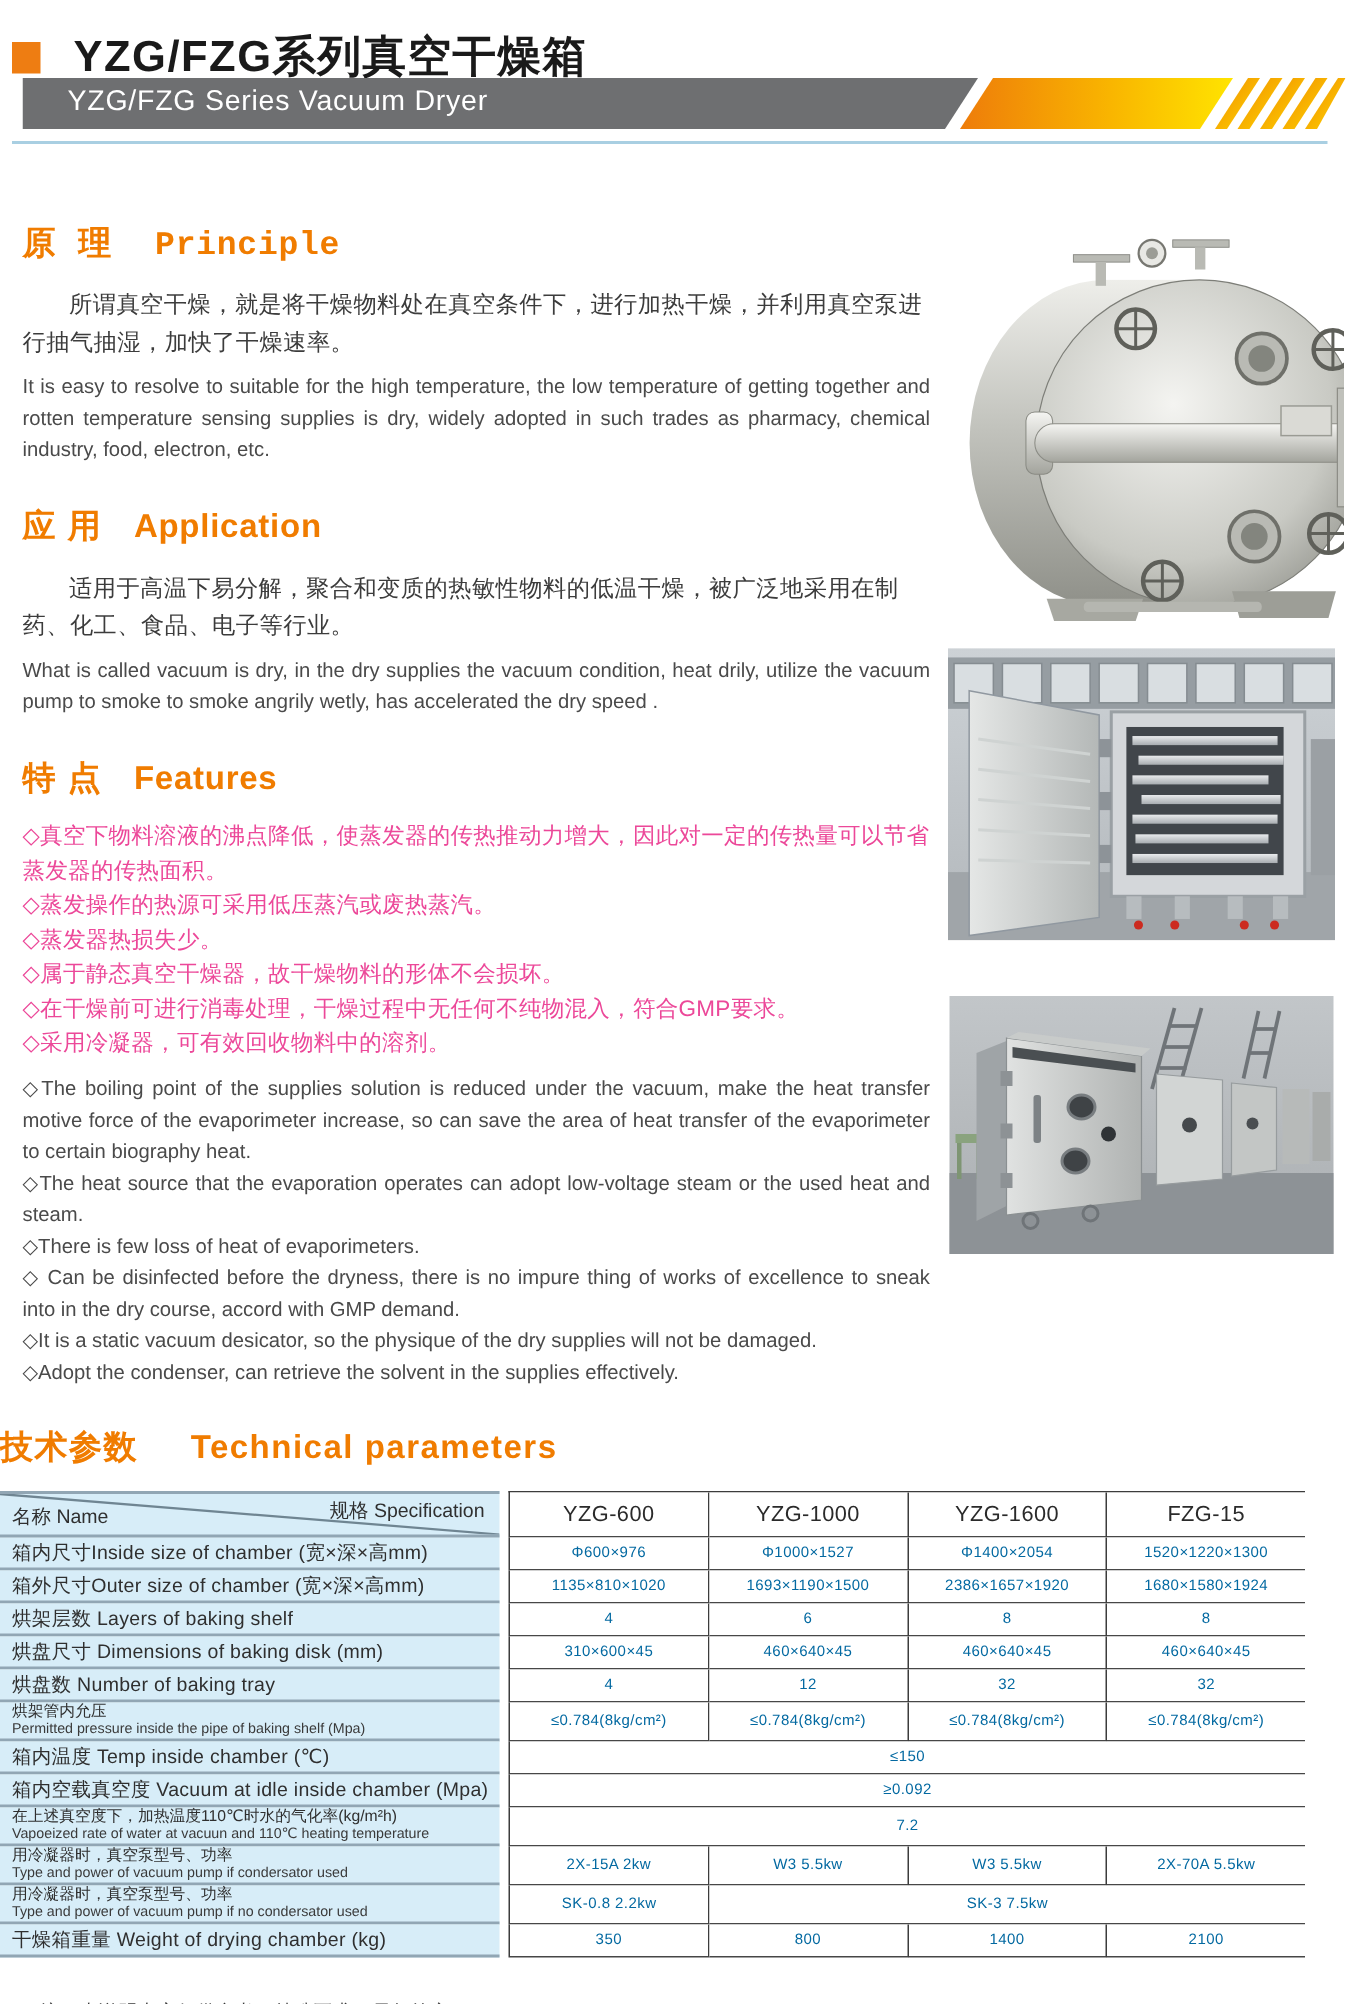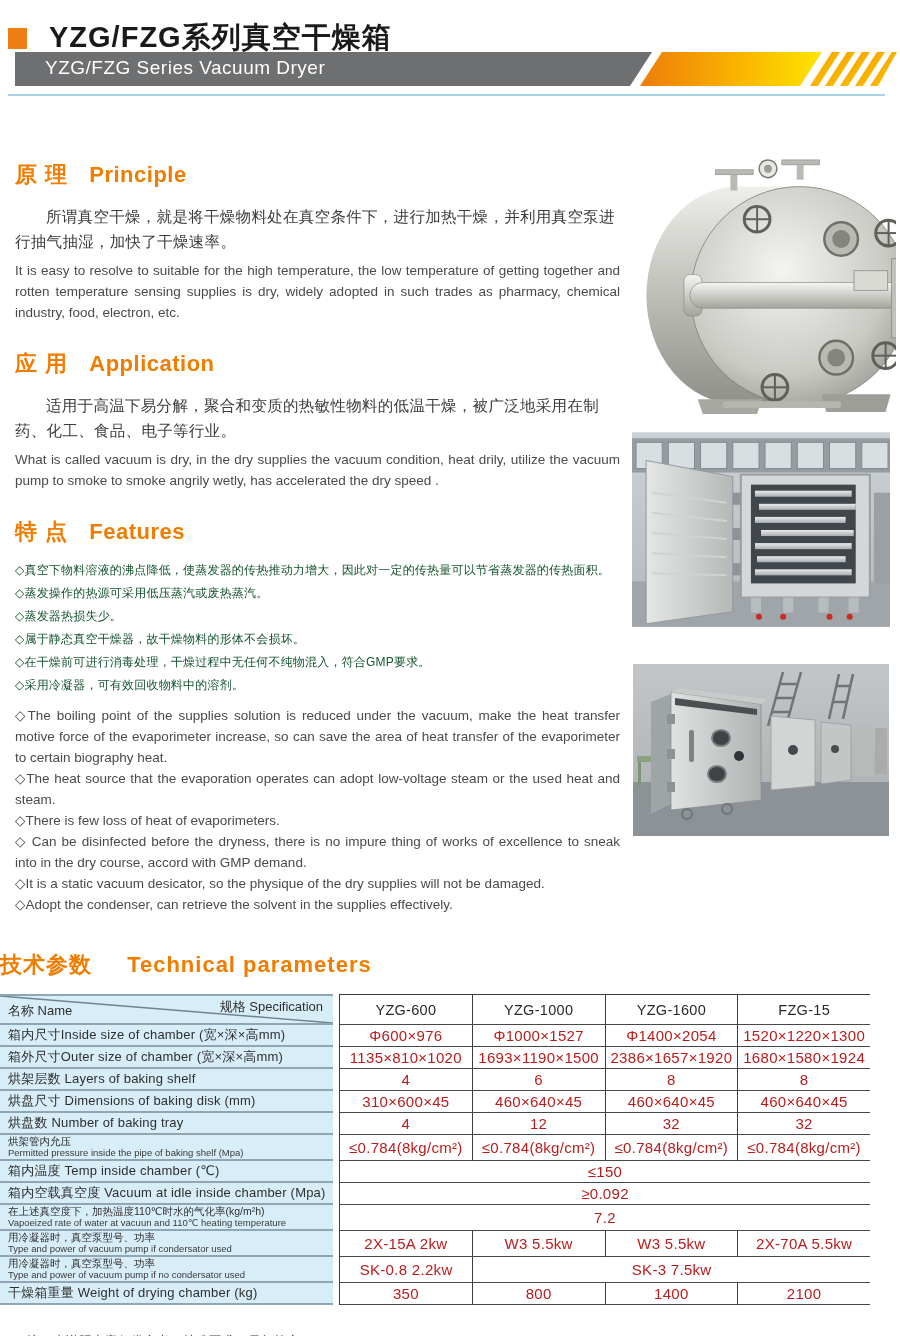--- a/index.html
+++ b/index.html
@@ -17,31 +17,31 @@
   .blue-line { position:absolute; left:8px; top:94px; width:877px; height:0;
     border-top:2px solid #a9cfe2; }
 
   
   .main { display:flex; height:832px; padding-left:15px; }
   .col-text { width:605px; }
   .col-photos { position:relative; width:280px; margin-left:0; }
 
   h2.sec { color:#f07c00; font-size:22px; font-weight:bold; letter-spacing:1px; }
   h2.sec .en { margin-left:14px; letter-spacing:0.5px; }
-  .sec-principle { margin-top:60px; }
+  .sec-principle { margin-top:47px;font-family:Liberation Mono, monospace; }
   .sec-application { margin-top:26px; }
   .sec-features { margin-top:26px; }
 
   p.cn { margin-top:14px; font-size:15.5px; line-height:25px; color:#3c3c3c;
     text-indent:2em; letter-spacing:0.3px; }
   p.en { margin-top:6px; font-size:13.5px; line-height:21px; color:#4a4a4a;
     text-align:justify; }
 
   .feat-cn { margin-top:12px; }
-  .feat-cn .item { font-size:12px; line-height:23px; color:#14532d; letter-spacing:0.2px; }
+  .feat-cn .item { font-size:15px; line-height:23px; color:#ec4899; letter-spacing:0.2px; }
   .feat-en { margin-top:8px; }
   .feat-en .item { font-size:13.5px; line-height:21px; color:#4a4a4a; text-align:justify; }
 
   .photo { position:absolute; }
   .ph1 { left:18px; top:52px; }
   .ph2 { left:12px; top:332px; }
   .ph3 { left:12px; top:564px; }
 
   
   .tech { }
@@ -59,21 +59,21 @@
   .trow.head .lbl { border-top:2px solid #91a6b4; position:relative; }
   .lbl .one { font-size:13px; color:#2f2f2f; letter-spacing:0.2px; }
   .lbl .cn2 { font-size:10.5px; line-height:11.5px; color:#2f2f2f; }
   .lbl .en2 { font-size:9.5px; line-height:10.5px; color:#3a3a3a; }
 
   .gap { width:6px; }
 
   .data { flex:1; display:flex; border-left:1.4px solid #3c3c3c; }
   .trow.head .data { border-top:1.4px solid #3c3c3c; }
   .cell { flex:1; display:flex; align-items:center; justify-content:center;
-    font-size:15px; color:#b91c1c; letter-spacing:0.3px;
+    font-size:10px; color:#0369a1; letter-spacing:0.3px;
     border-bottom:1.4px solid #474747; border-right:1.4px solid #3c3c3c;
     background:#fff; text-align:center; }
   .cell:last-child { border-right:none; }
   .cell.w3 { flex:3; }
   .trow.head .cell { font-size:14.5px; color:#2a2a2a; }
 
   .corner-diag { position:absolute; left:0; top:0; width:100%; height:100%; }
   .corner-spec { position:absolute; top:2px; right:10px; font-size:13px; color:#2f2f2f; }
   .corner-name { position:absolute; bottom:3px; left:8px; font-size:13px; color:#2f2f2f; }
 

